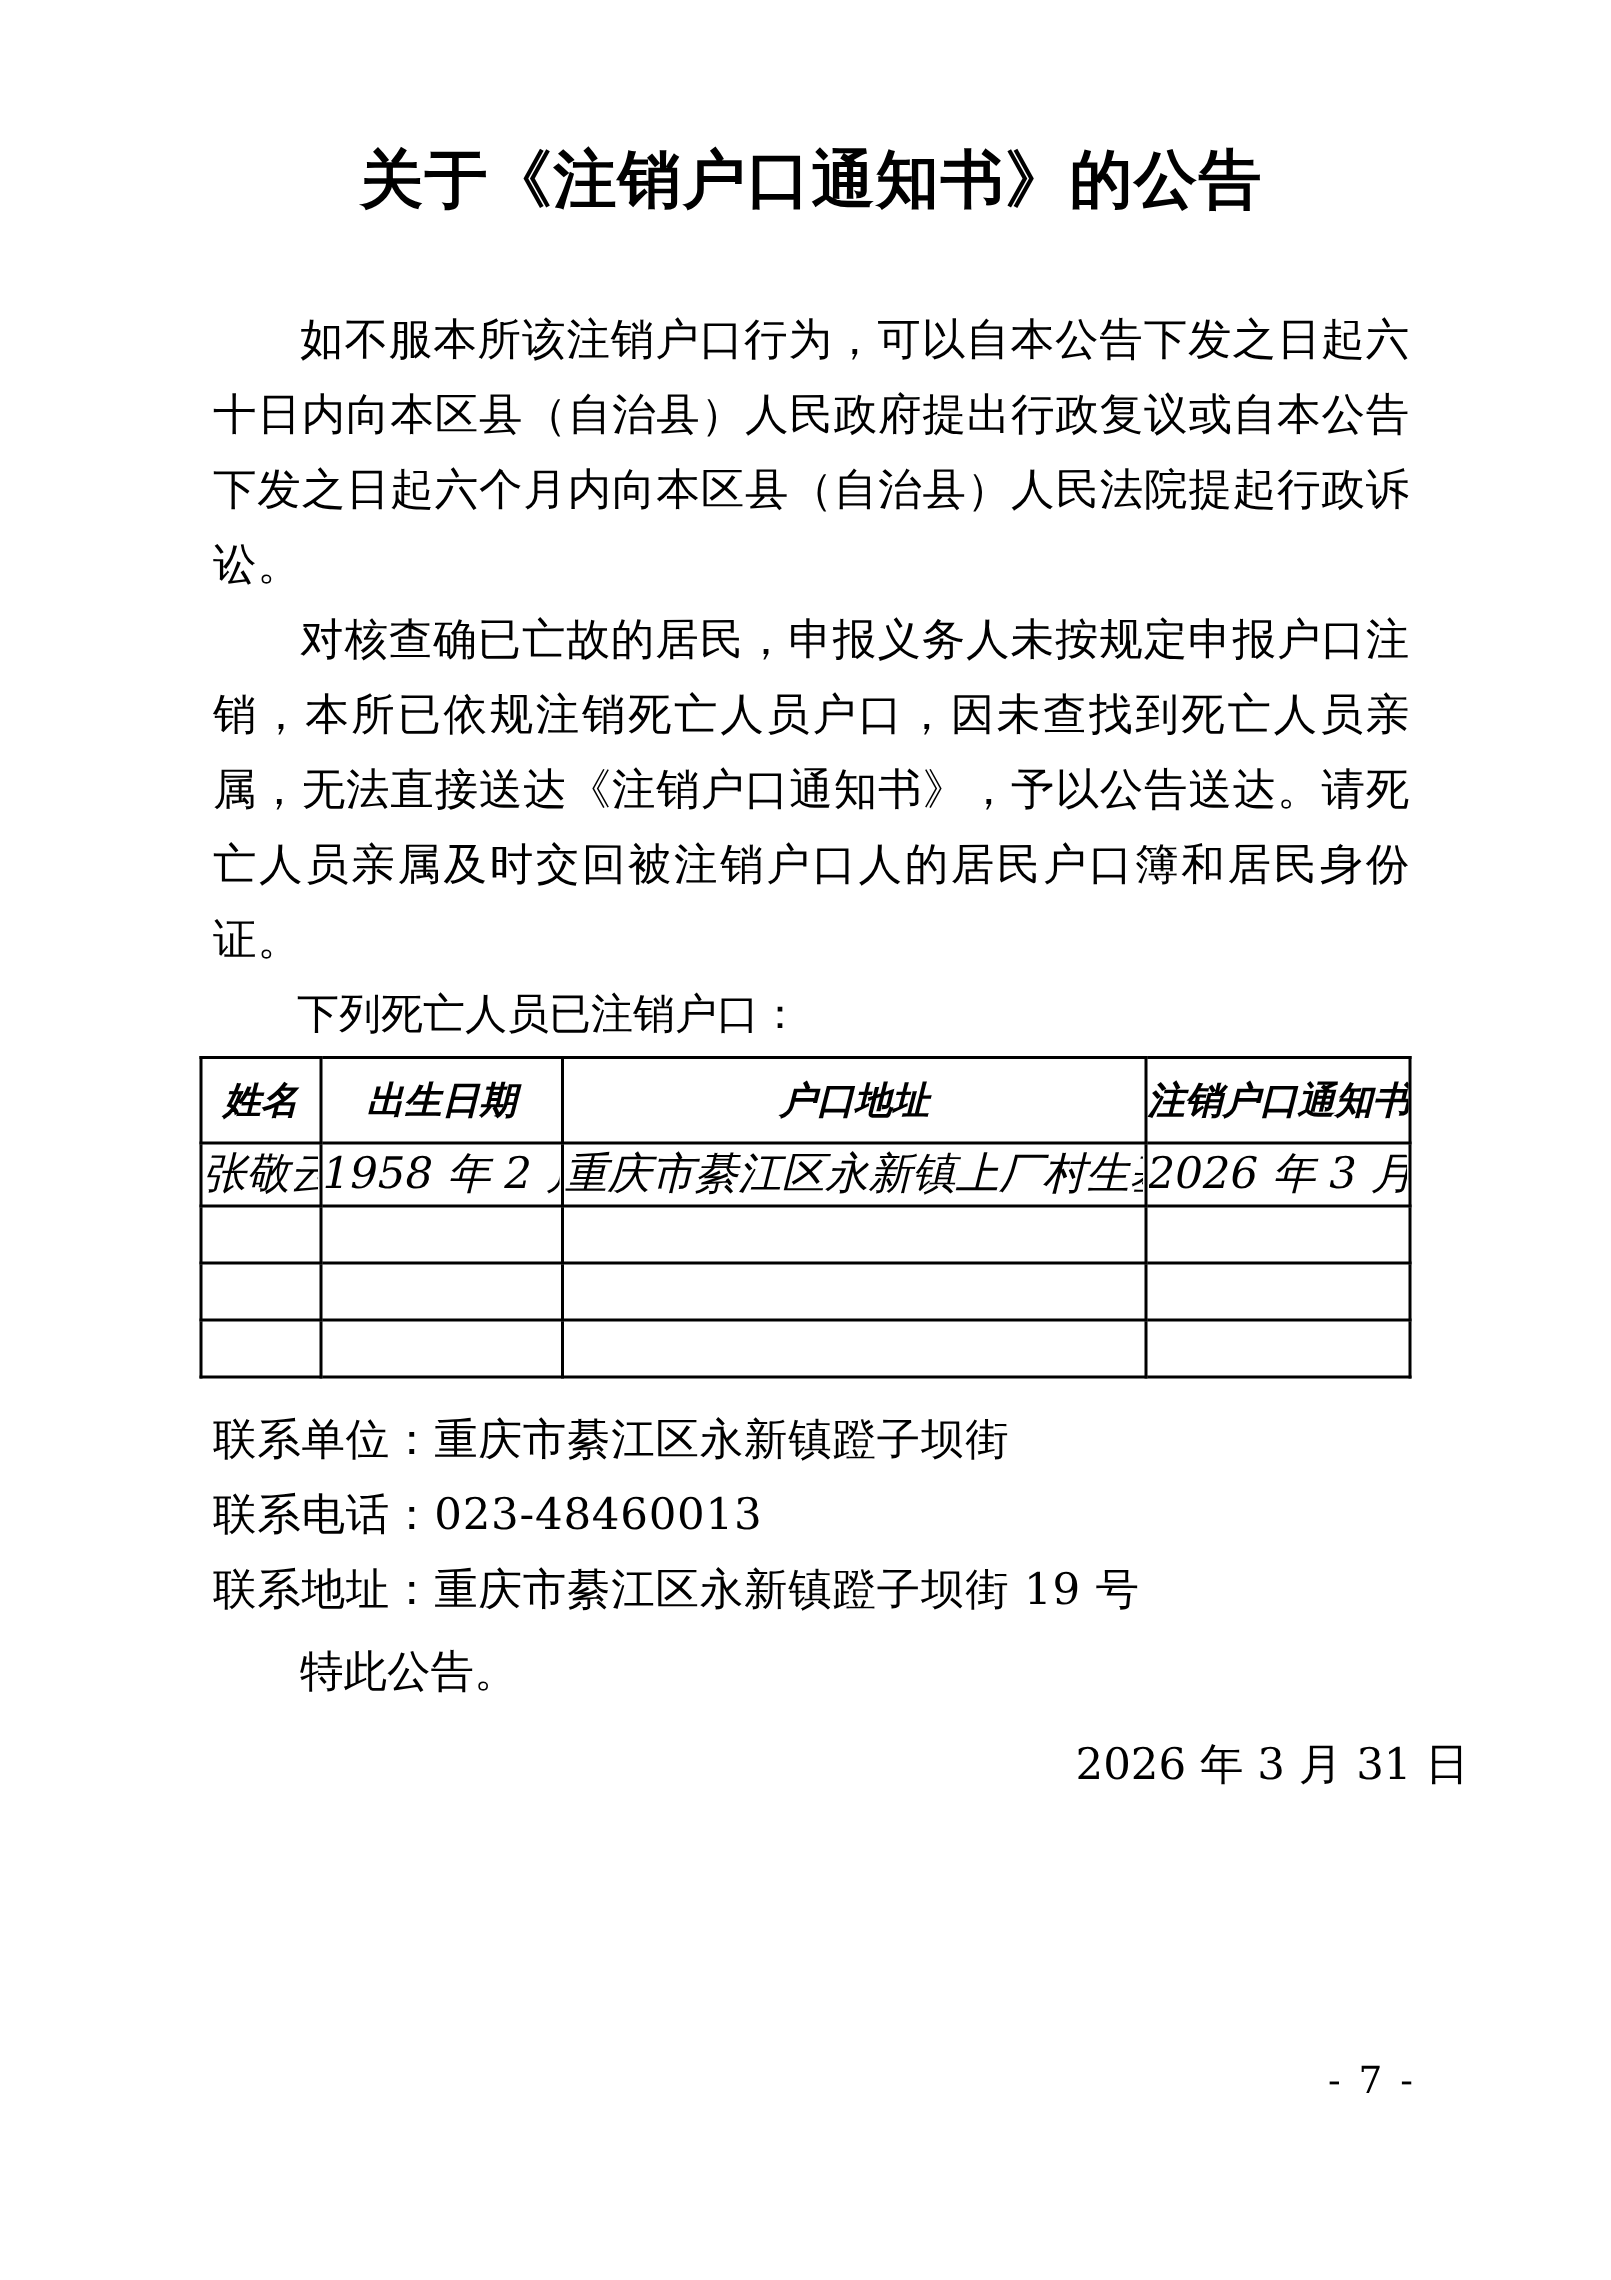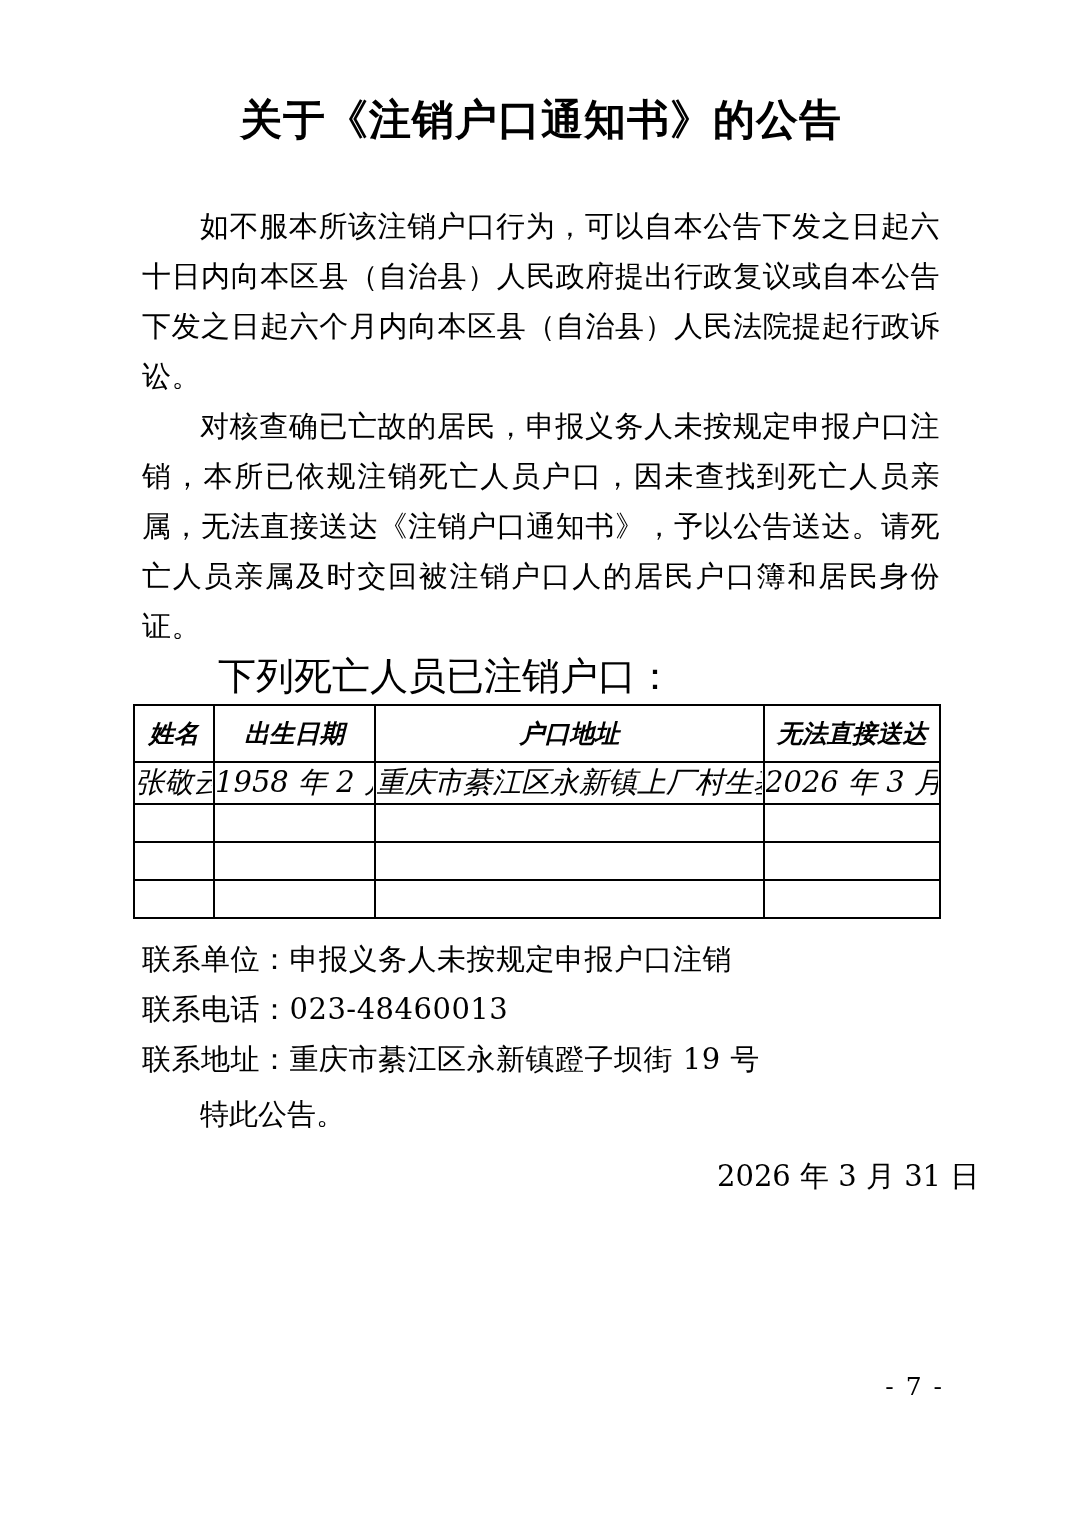--- a/index.html
+++ b/index.html
@@ -29,21 +29,21 @@
   }
   .body-block { margin-top: 56px; }
   .body-para {
     font-size: 29px;
     line-height: 50px;
     text-indent: 2em;
     text-align: justify;
     letter-spacing: 0.5px;
   }
   .table-intro {
-    font-size: 38px;
+    font-size: 28px;
     line-height: 50px;
     text-indent: 2em;
   }
   table.roster {
     border-collapse: collapse;
     width: 806px;
     margin-left: -9px;
     margin-top: 3px;
     table-layout: fixed;
   }
@@ -123,21 +123,21 @@
       <col class="col-name">
       <col class="col-birth">
       <col class="col-addr">
       <col class="col-cancel">
     </colgroup>
     <thead>
       <tr>
         <th>姓名</th>
         <th>出生日期</th>
         <th>户口地址</th>
-        <th>无法直接送达</th>
+        <th>注销户口通知书</th>
       </tr>
     </thead>
     <tbody>
       <tr>
         <td>张敬云</td>
         <td>1958 年 2 月 9 日</td>
         <td>重庆市綦江区永新镇上厂村生基坪组 51 号</td>
         <td>2026 年 3 月 31 日</td>
       </tr>
       <tr class="empty">
@@ -155,21 +155,21 @@
       <tr class="empty">
         <td></td>
         <td></td>
         <td></td>
         <td></td>
       </tr>
     </tbody>
   </table>
 
   <div class="contacts">
-    <p class="contact-line"><span>联系单位：</span><span>申报义务人未按规定申报户口注销</span></p>
+    <p class="contact-line"><span>联系单位：</span><span>重庆市綦江区永新镇蹬子坝街</span></p>
     <p class="contact-line"><span>联系电话：</span><span>023-48460013</span></p>
     <p class="contact-line"><span>联系地址：</span><span>重庆市綦江区永新镇蹬子坝街 19 号</span></p>
   </div>
 
   <p class="closing">特此公告。</p>
 
   <div class="signature">
     <div class="date">2026 年 3 月 31 日</div>
   </div>
 

